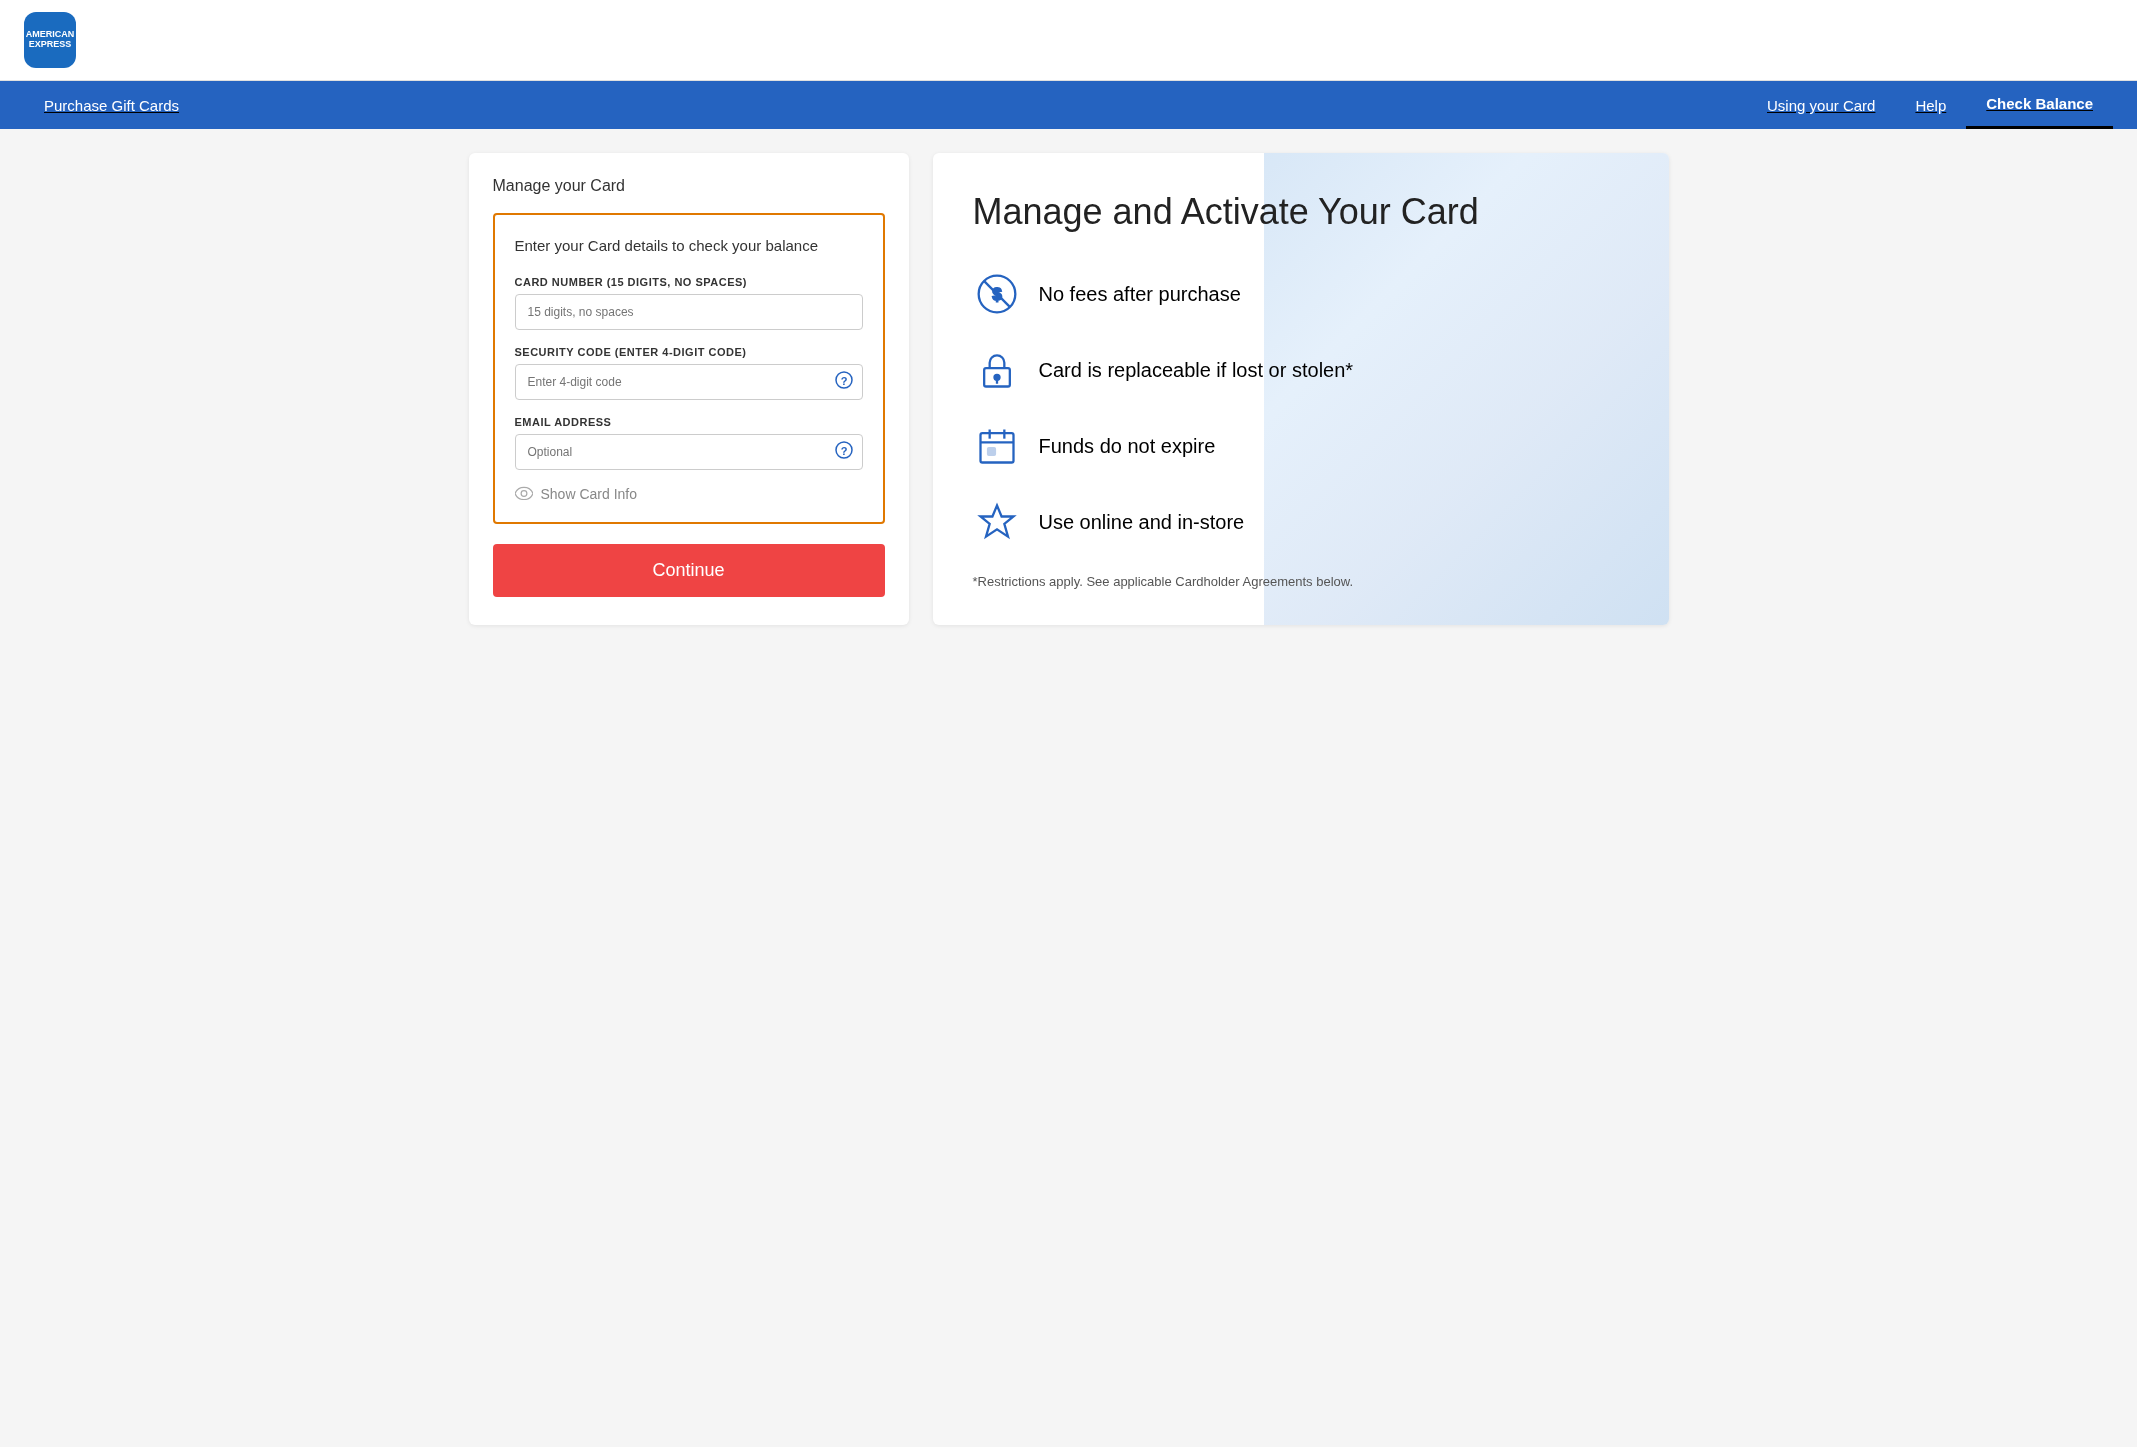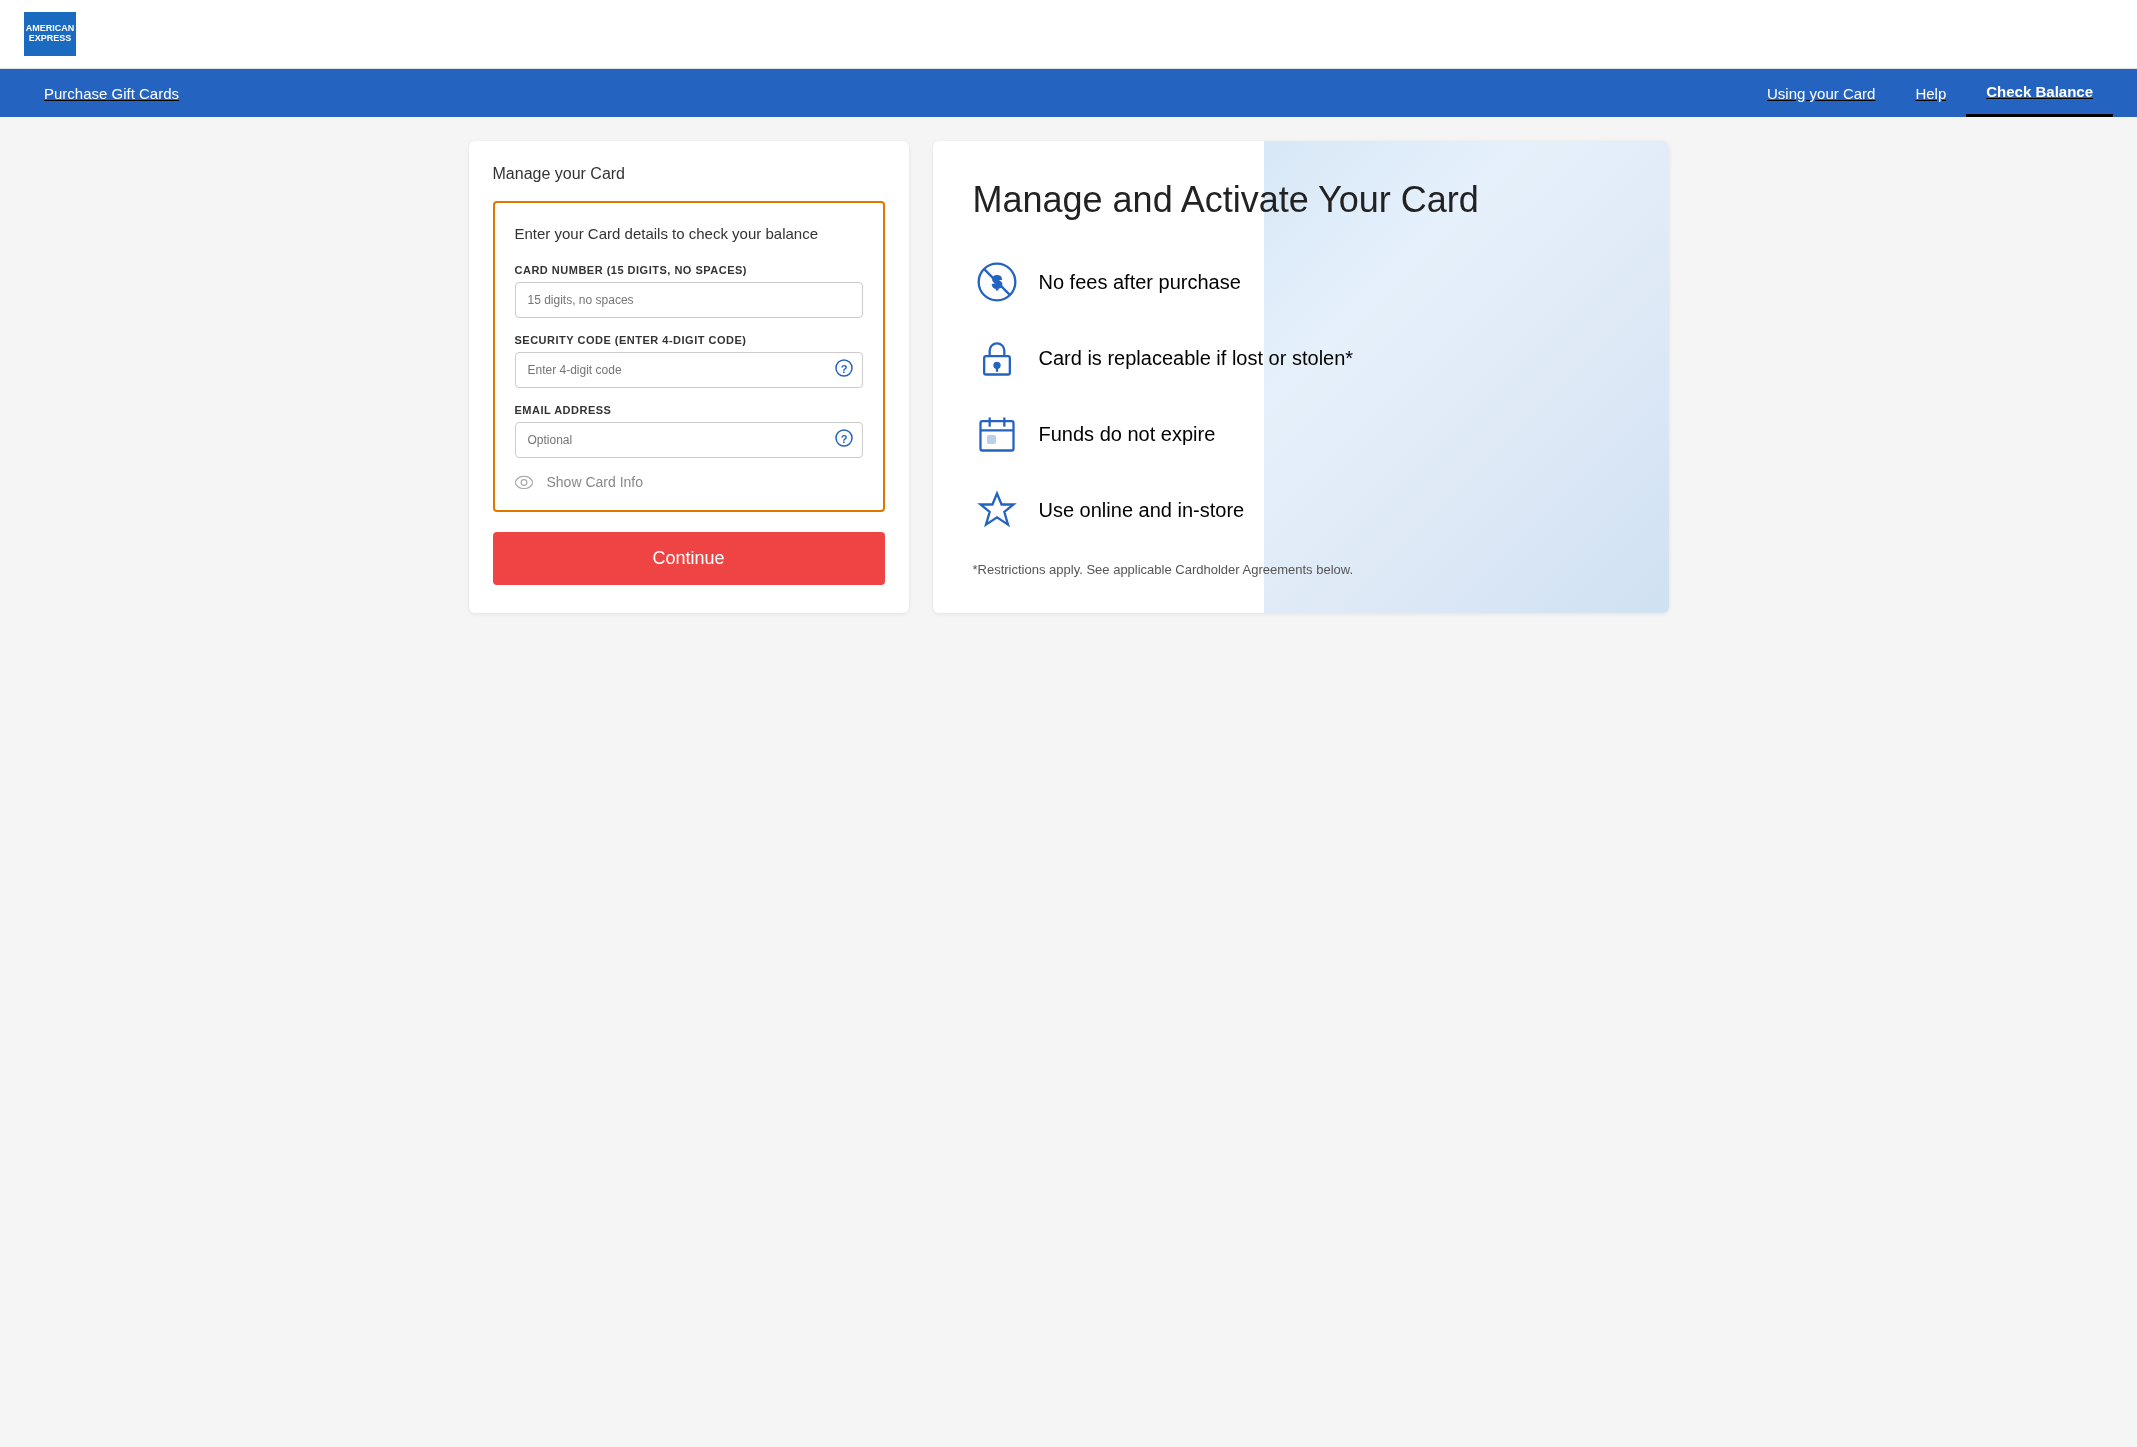--- a/index.html
+++ b/index.html
@@ -12,26 +12,26 @@
       padding: 12px 24px;
       display: flex;
       align-items: center;
     }
     .amex-logo {
       background: #1a6bbf;
       color: white;
       font-size: 9px;
       font-weight: bold;
       width: 52px;
-      height: 44px;
+      height: 56px;
       display: flex;
       flex-direction: column;
       align-items: center;
       justify-content: center;
-      border-radius: 0;
+      border-radius: 12px;
       line-height: 1.1;
       text-align: center;
     }
     .nav-bar {
       background: #2563c0;
       padding: 0 24px;
       display: flex;
       align-items: stretch;
       justify-content: space-between;
     }
@@ -130,22 +130,22 @@
       position: absolute;
       right: 10px;
       top: 50%;
       transform: translateY(-50%);
       color: #2563c0;
       font-size: 16px;
       cursor: pointer;
     }
     .show-card-link {
       display: flex;
-      align-items: center;
-      gap: 14px;
+      align-items: flex-start;
+      gap: 8px;
       color: #888;
       font-size: 14px;
       cursor: pointer;
       margin-top: 6px;
     }
     .show-card-link svg { flex-shrink: 0; }
 
     
     .continue-btn {
       width: 100%;

